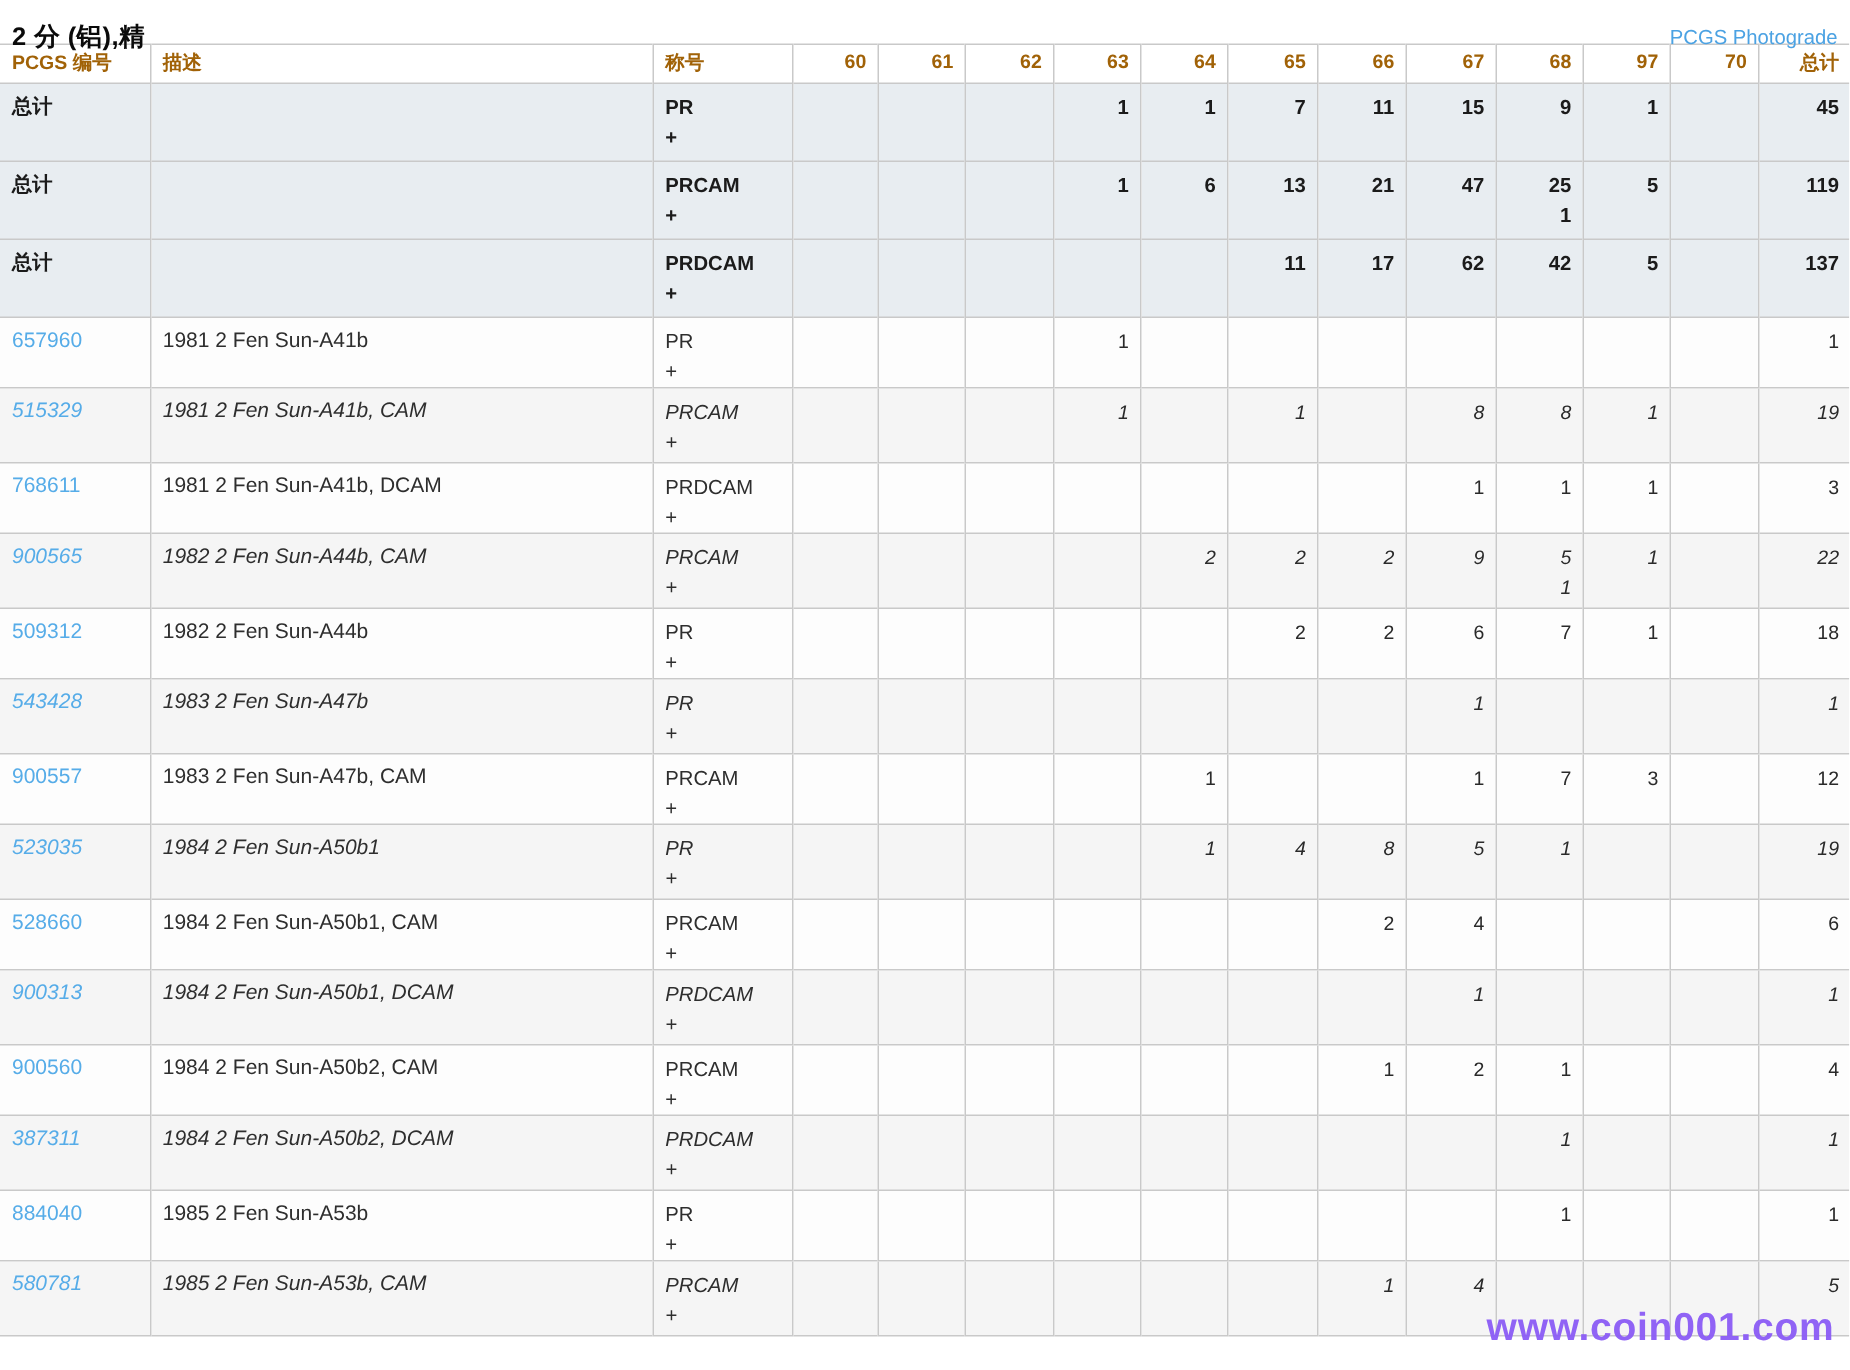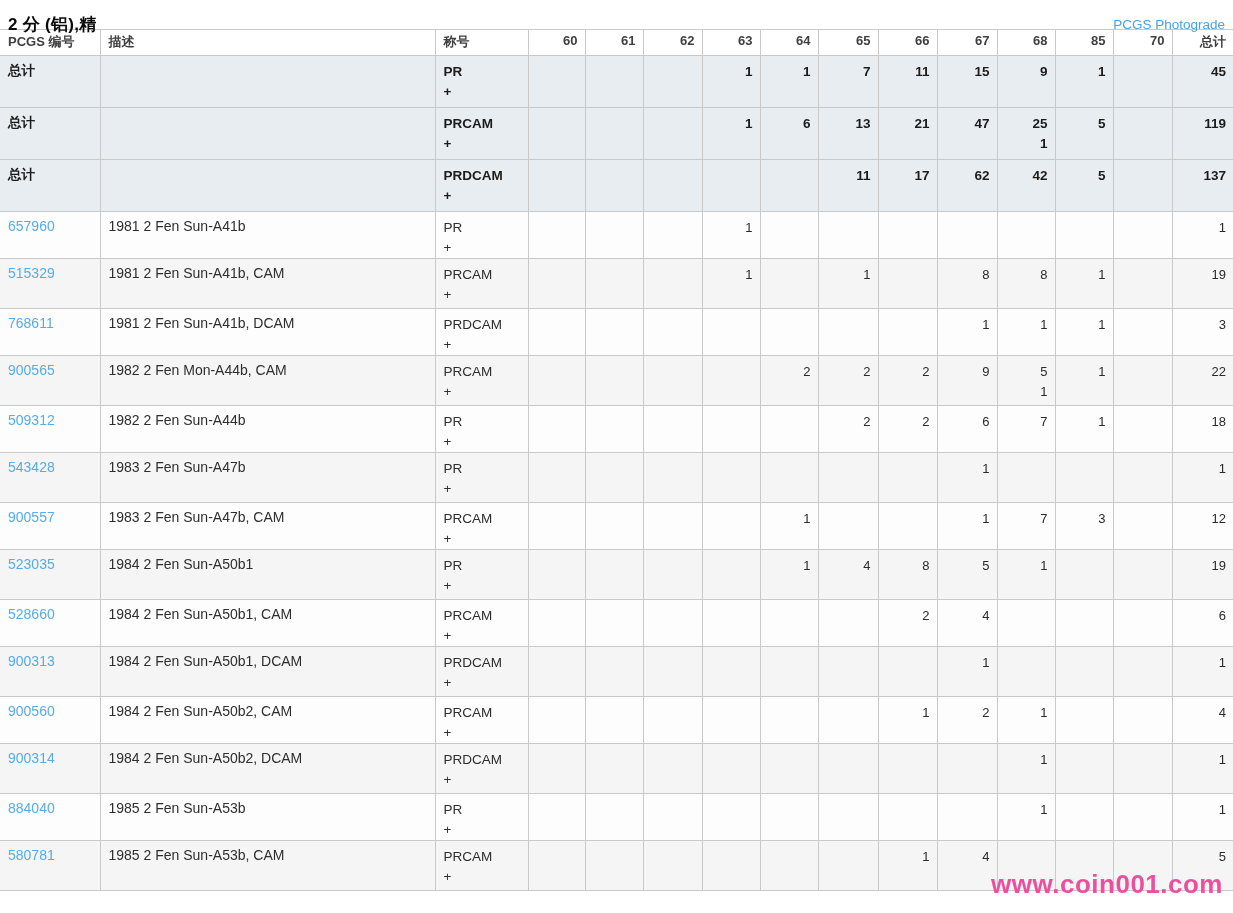--- a/index.html
+++ b/index.html
@@ -21,38 +21,38 @@
   table {
     width:1233px;
     border-collapse:collapse;
     table-layout:fixed;
   }
   thead tr { border-top:1px solid #c9c9c9; height:26px; }
   tr { border-bottom:1px solid #c9c9c9; }
   th, td { border-right:1px solid #c9c9c9; vertical-align:top; overflow:hidden; }
   th:last-child, td:last-child { border-right:none; }
   th {
-    font-size:13px; font-weight:bold; color:#404040;
+    font-size:13px; font-weight:bold; color:#a16207;
     text-align:left; padding:3px 7px 2px 8px; white-space:nowrap;
   }
   th.num { text-align:right;margin-left:20px; }
   tbody td { padding:6px 7px 0 8px; font-size:14px; color:#2e2e2e; }
   td.num { text-align:right; font-size:13px; color:#2a2a2a; }
   .l1, .l2 { line-height:20px; min-height:20px; white-space:nowrap; }
   tr.totals { background:#e8edf1; height:52px; }
   tr.totals td { font-weight:bold; color:#1b1b1b; font-size:13.5px; }
   tr.plain { background:#fdfdfd; height:38px; }
-  tr.alt { background:#f5f5f5; height:50px; }
+  tr.alt { background:#f5f5f5; height:50px;font-style:italic; }
   td .pcgs-link { color:#56ace8; text-decoration:none; cursor:pointer; font-size:14px; }
   .tot-label { font-weight:bold; }
   .desig { font-size:13.5px; }
   .watermark {
     position:absolute; top:869px; right:10px;
     font-size:26px; font-weight:bold;
-    color:#ec4899; opacity:.95;
+    color:#8b5cf6; opacity:.95;
     letter-spacing:.5px;
     pointer-events:none;
   }
 </style>
 </head>
 <body>
 
 <div class="page">
   <div class="topbar">
     <div class="title">2 分 (铝),精</div>
@@ -84,21 +84,21 @@
           <th>称号</th>
           <th class="num">60</th>
           <th class="num">61</th>
           <th class="num">62</th>
           <th class="num">63</th>
           <th class="num">64</th>
           <th class="num">65</th>
           <th class="num">66</th>
           <th class="num">67</th>
           <th class="num">68</th>
-          <th class="num">85</th>
+          <th class="num">97</th>
           <th class="num">70</th>
           <th class="num">总计</th>
         </tr>
     </thead>
     <tbody>
         <tr class="totals">
           <td class="tot-label">总计</td>
           <td></td>
           <td>
             <div class="l1 desig">PR</div>
@@ -428,21 +428,21 @@
             <div class="l1"></div>
             <div class="l2"></div>
           </td>
           <td class="num">
             <div class="l1">3</div>
             <div class="l2"></div>
           </td>
         </tr>
         <tr class="alt">
           <td><a class="pcgs-link">900565</a></td>
-          <td>1982 2 Fen Mon-A44b, CAM</td>
+          <td>1982 2 Fen Sun-A44b, CAM</td>
           <td>
             <div class="l1 desig">PRCAM</div>
             <div class="l2 desig">+</div>
           </td>
           <td class="num">
             <div class="l1"></div>
             <div class="l2"></div>
           </td>
           <td class="num">
             <div class="l1"></div>
@@ -875,21 +875,21 @@
           <td class="num">
             <div class="l1"></div>
             <div class="l2"></div>
           </td>
           <td class="num">
             <div class="l1">4</div>
             <div class="l2"></div>
           </td>
         </tr>
         <tr class="alt">
-          <td><a class="pcgs-link">900314</a></td>
+          <td><a class="pcgs-link">387311</a></td>
           <td>1984 2 Fen Sun-A50b2, DCAM</td>
           <td>
             <div class="l1 desig">PRDCAM</div>
             <div class="l2 desig">+</div>
           </td>
           <td class="num">
             <div class="l1"></div>
             <div class="l2"></div>
           </td>
           <td class="num">

